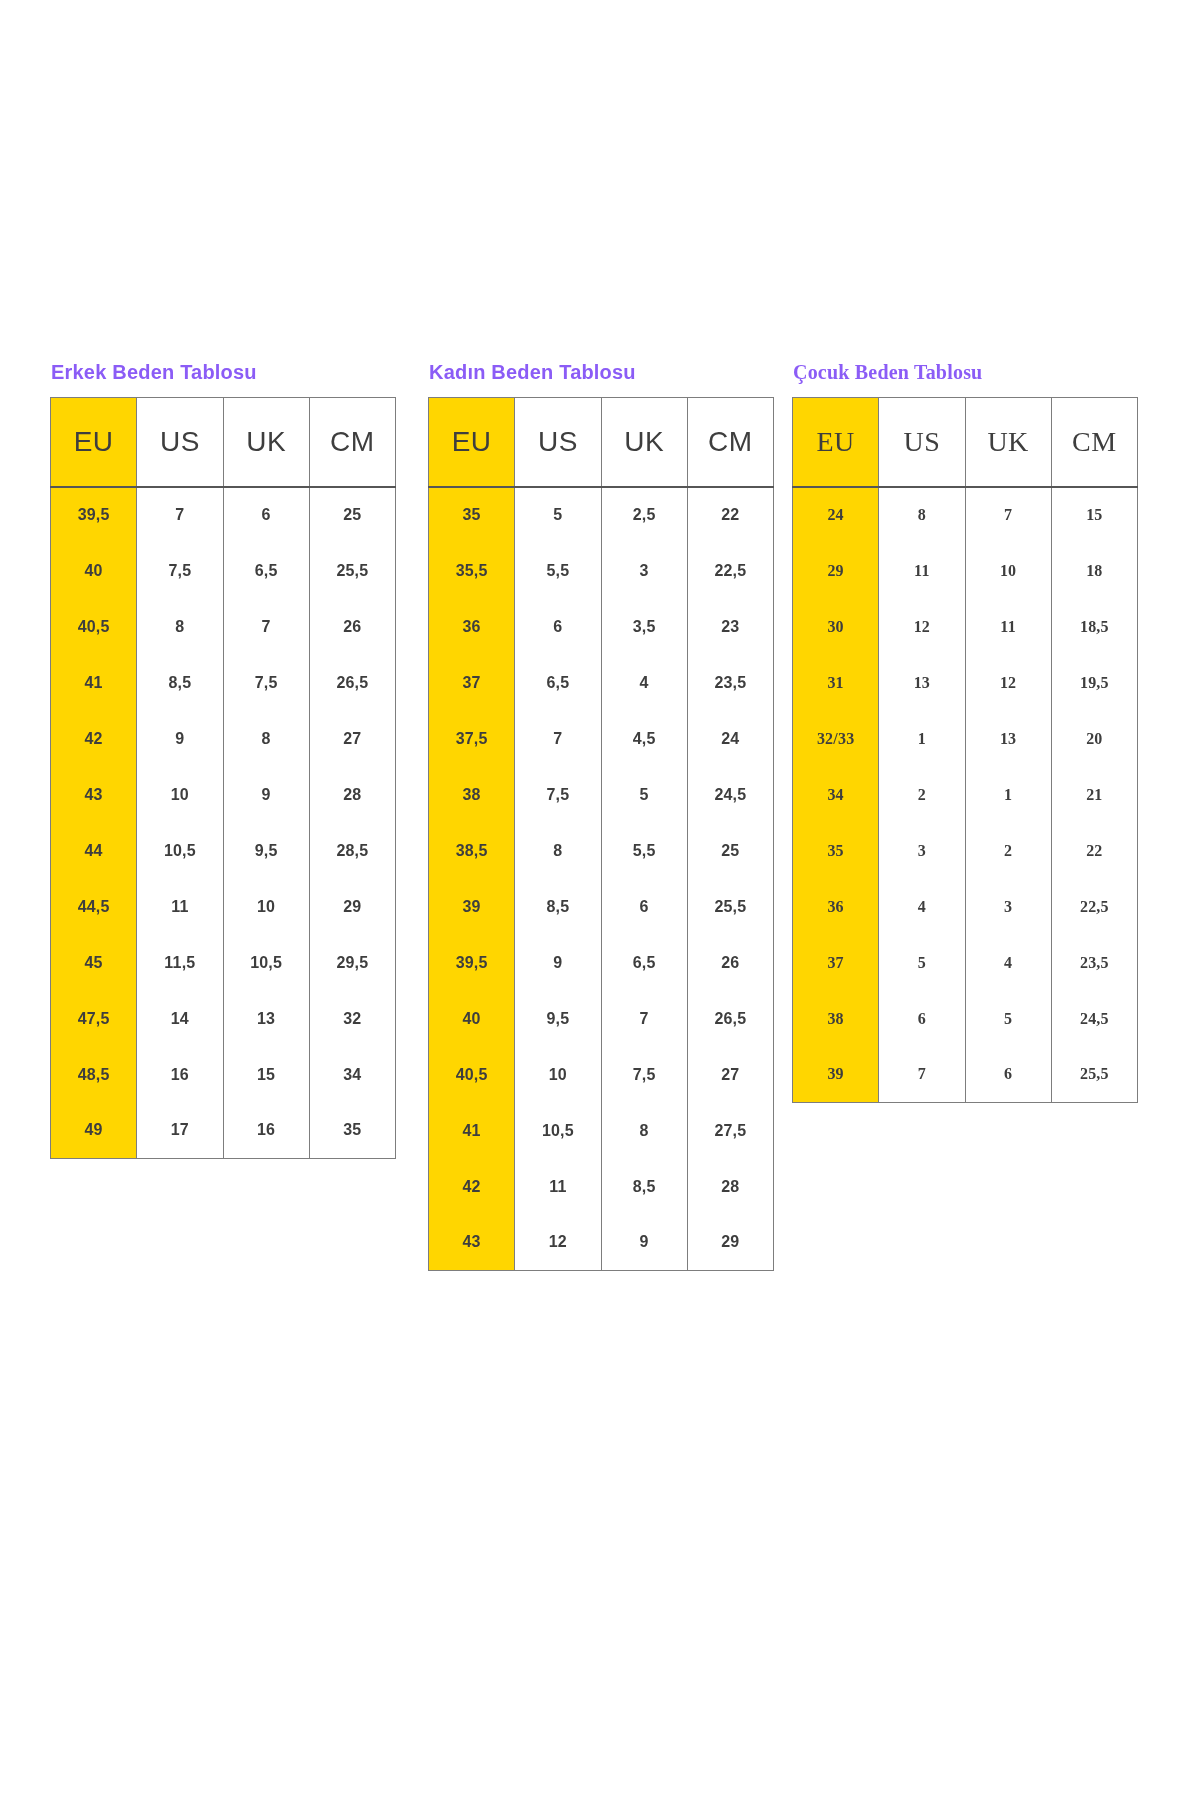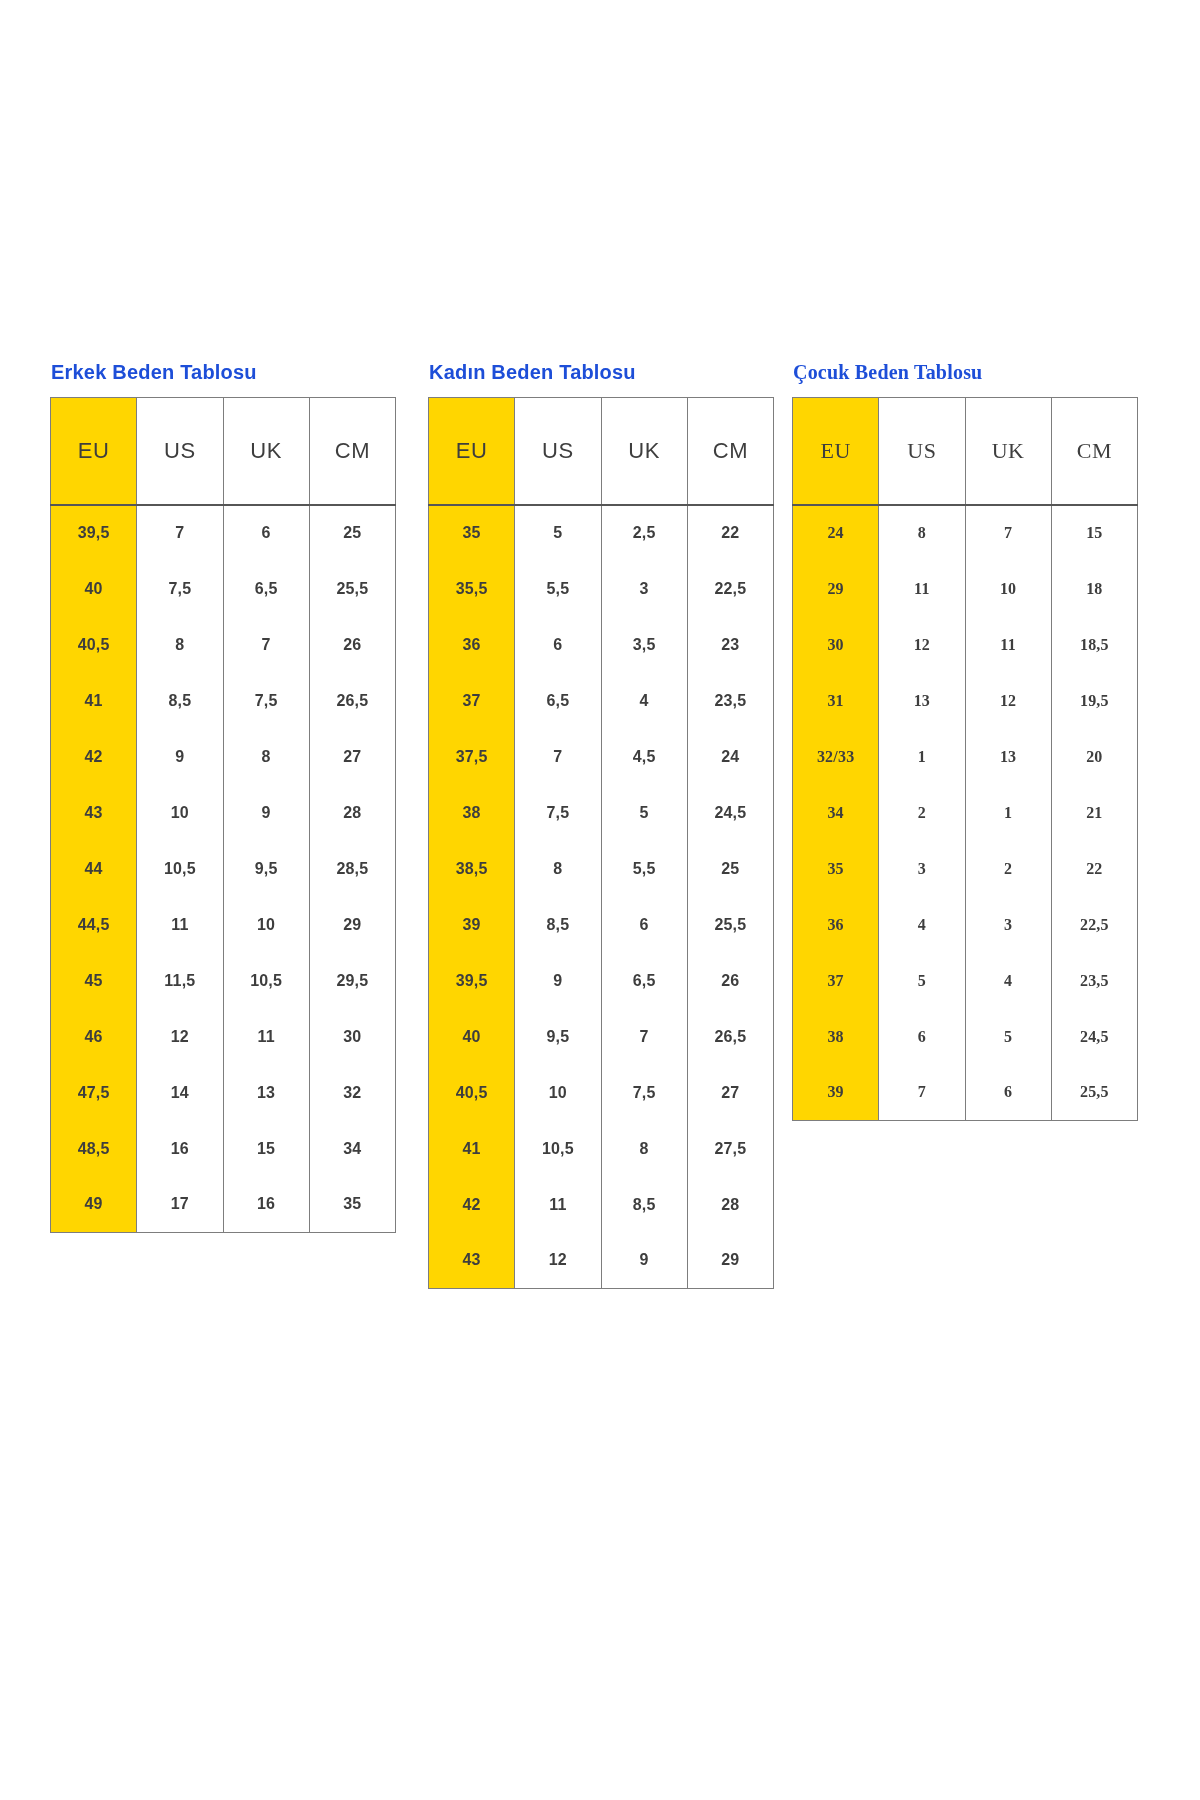--- a/index.html
+++ b/index.html
@@ -12,43 +12,43 @@
   .page {
     position: relative;
     width: 1200px; height: 1800px;
     background: #ffffff;
     overflow: hidden;
   }
   .size-table-block { position: absolute; top: 361px; width: 346px; }
   .block-title {
     font-size: 20px;
     font-weight: bold;
-    color: #1d4ed8;
+    color: #8b5cf6;
     letter-spacing: 0.2px;
     margin: 0 0 13px 1px;
     white-space: nowrap;
   }
   table.size-table {
     border-collapse: collapse;
     table-layout: fixed;
     width: 346px;
     border: 1px solid #7d7d7d;
     background: #ffffff;
   }
   table.size-table th, table.size-table td {
     border-left: 1px solid #7d7d7d;
     text-align: center;
     vertical-align: middle;
     color: #3e3e3e;
   }
   table.size-table th:first-child,
   table.size-table td:first-child { border-left: none; }
   table.size-table thead th {
-    height: 107px;
-    font-size: 22px;
+    height: 89px;
+    font-size: 28px;
     font-weight: normal;
     letter-spacing: 0.5px;
     border-bottom: 2px solid #565656;
   }
   table.size-table tbody td {
     height: 56px;
     font-size: 16px;
     font-weight: bold;
     letter-spacing: 0.2px;
   }
@@ -122,26 +122,20 @@
             <td>10</td>
             <td>29</td>
           </tr>
           <tr>
             <td class="hl">45</td>
             <td>11,5</td>
             <td>10,5</td>
             <td>29,5</td>
           </tr>
           <tr>
-            <td class="hl">46</td>
-            <td>12</td>
-            <td>11</td>
-            <td>30</td>
-          </tr>
-          <tr>
             <td class="hl">47,5</td>
             <td>14</td>
             <td>13</td>
             <td>32</td>
           </tr>
           <tr>
             <td class="hl">48,5</td>
             <td>16</td>
             <td>15</td>
             <td>34</td>

